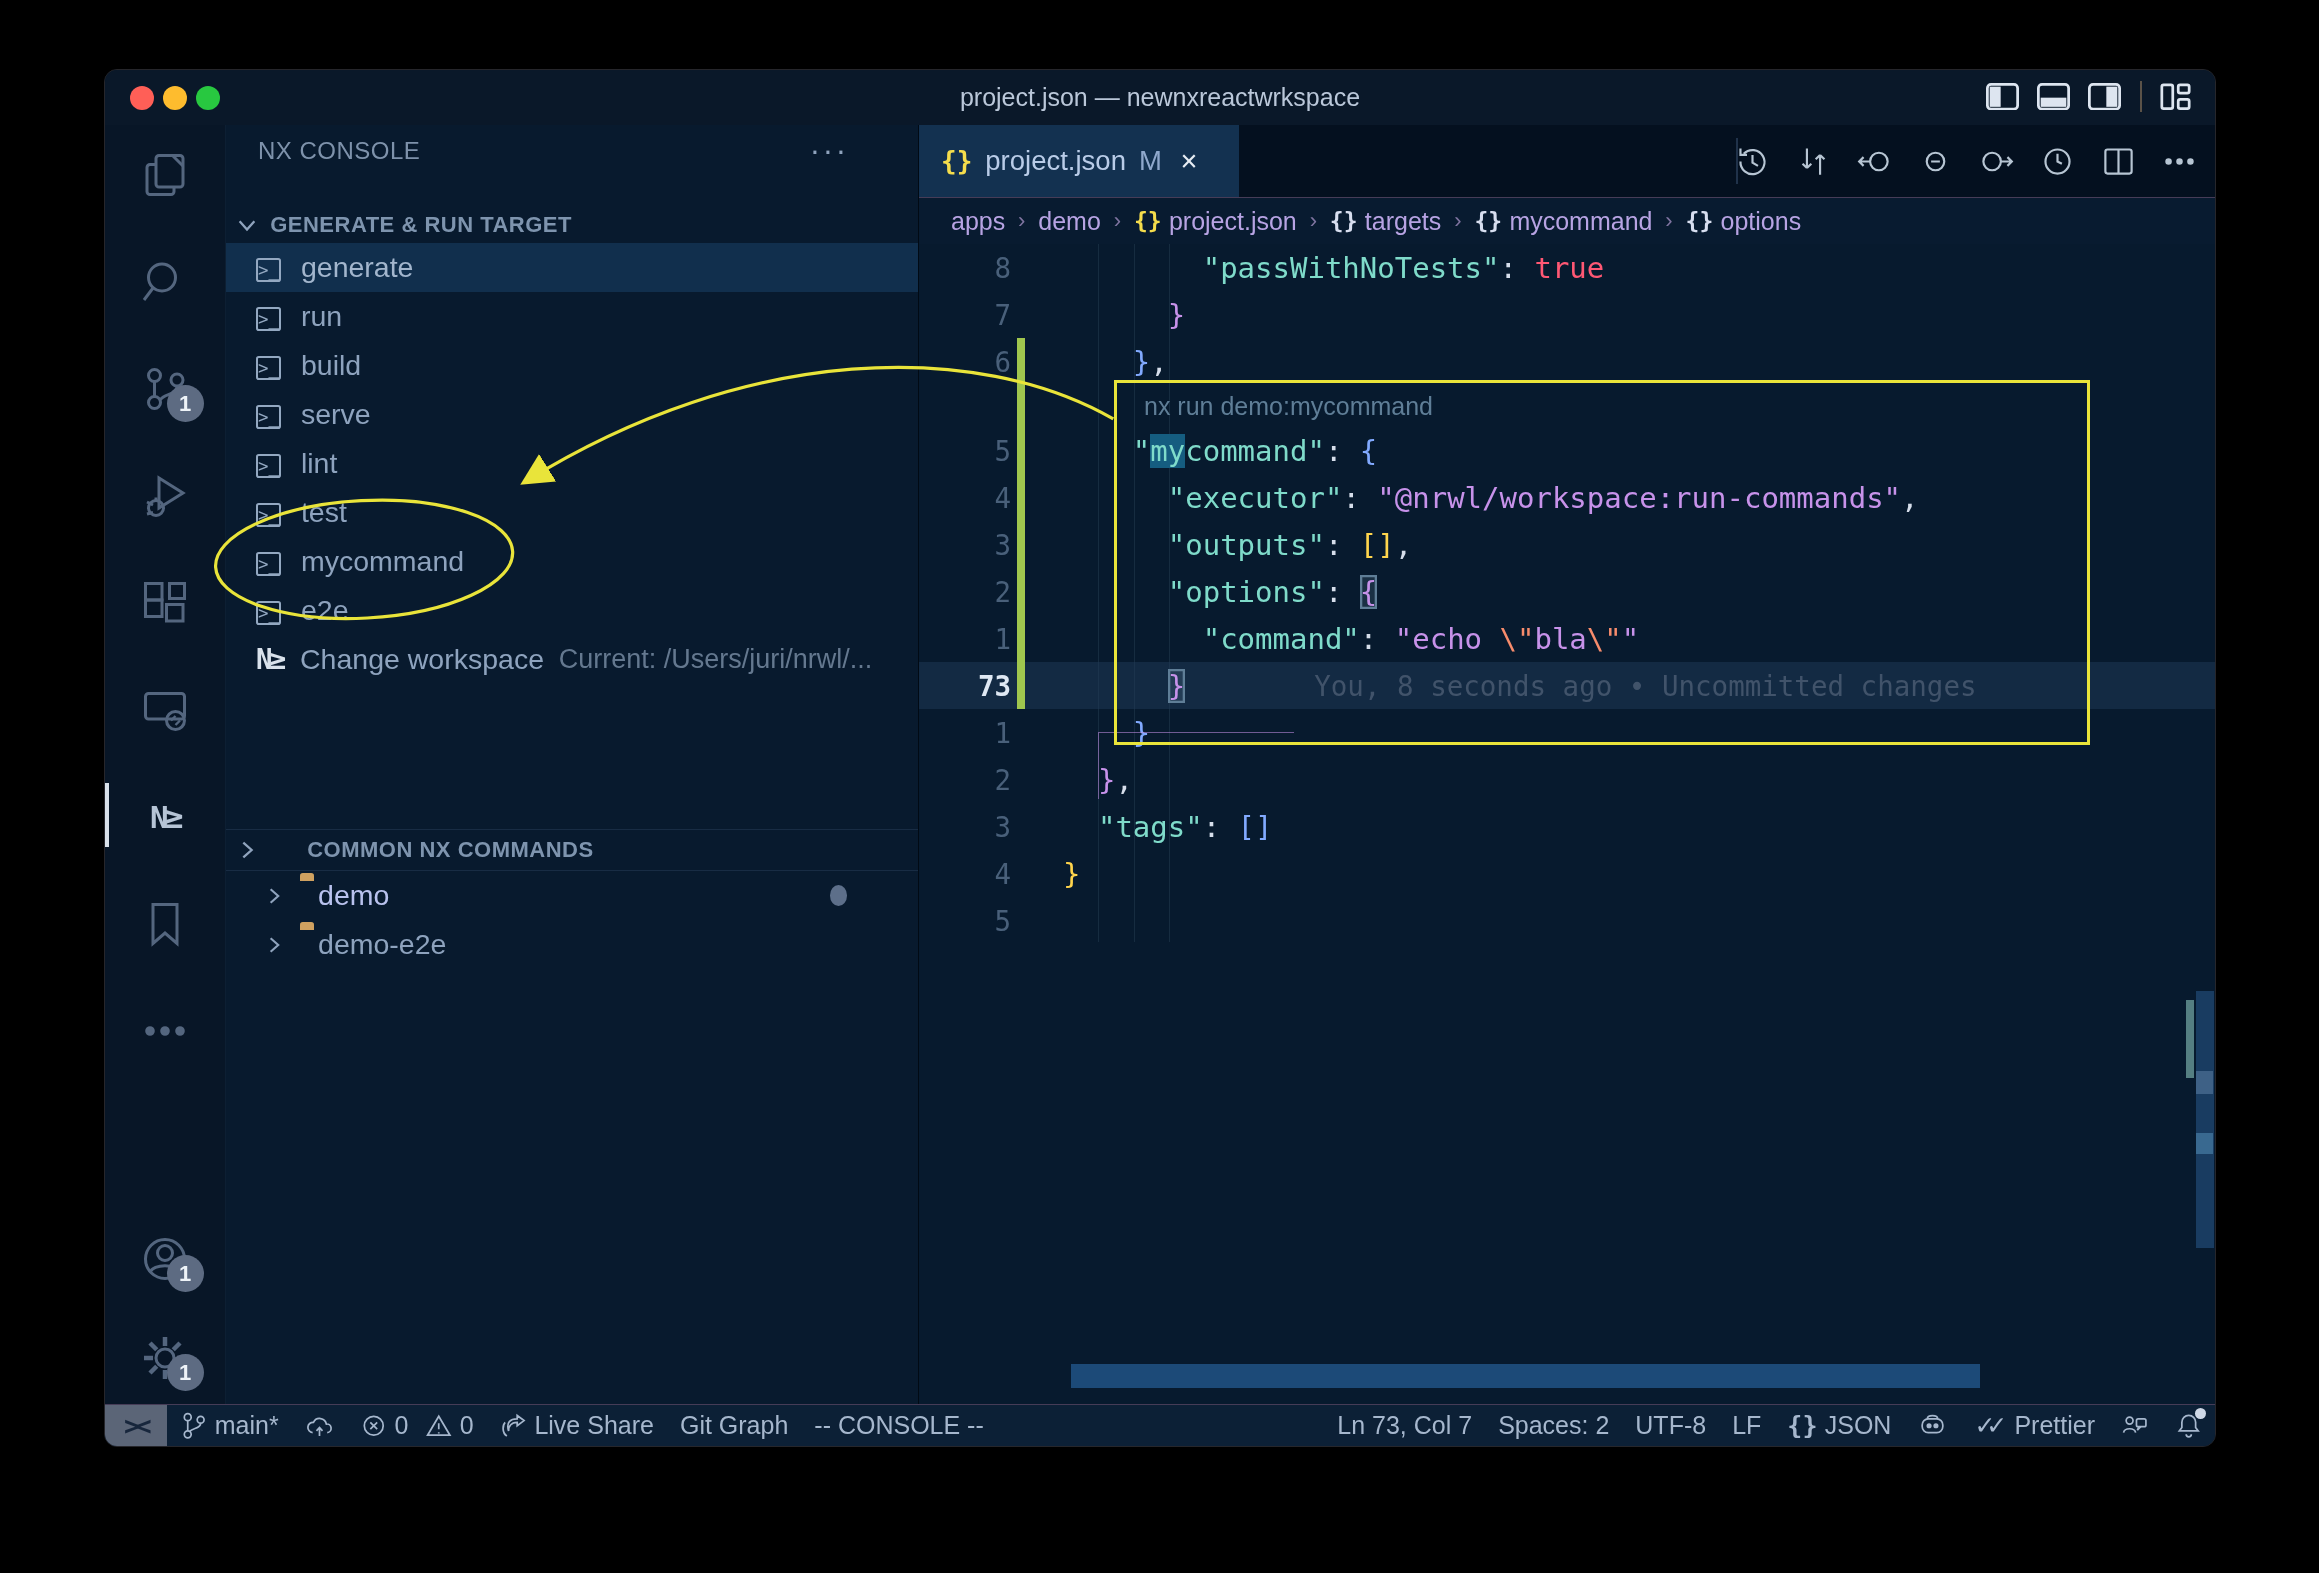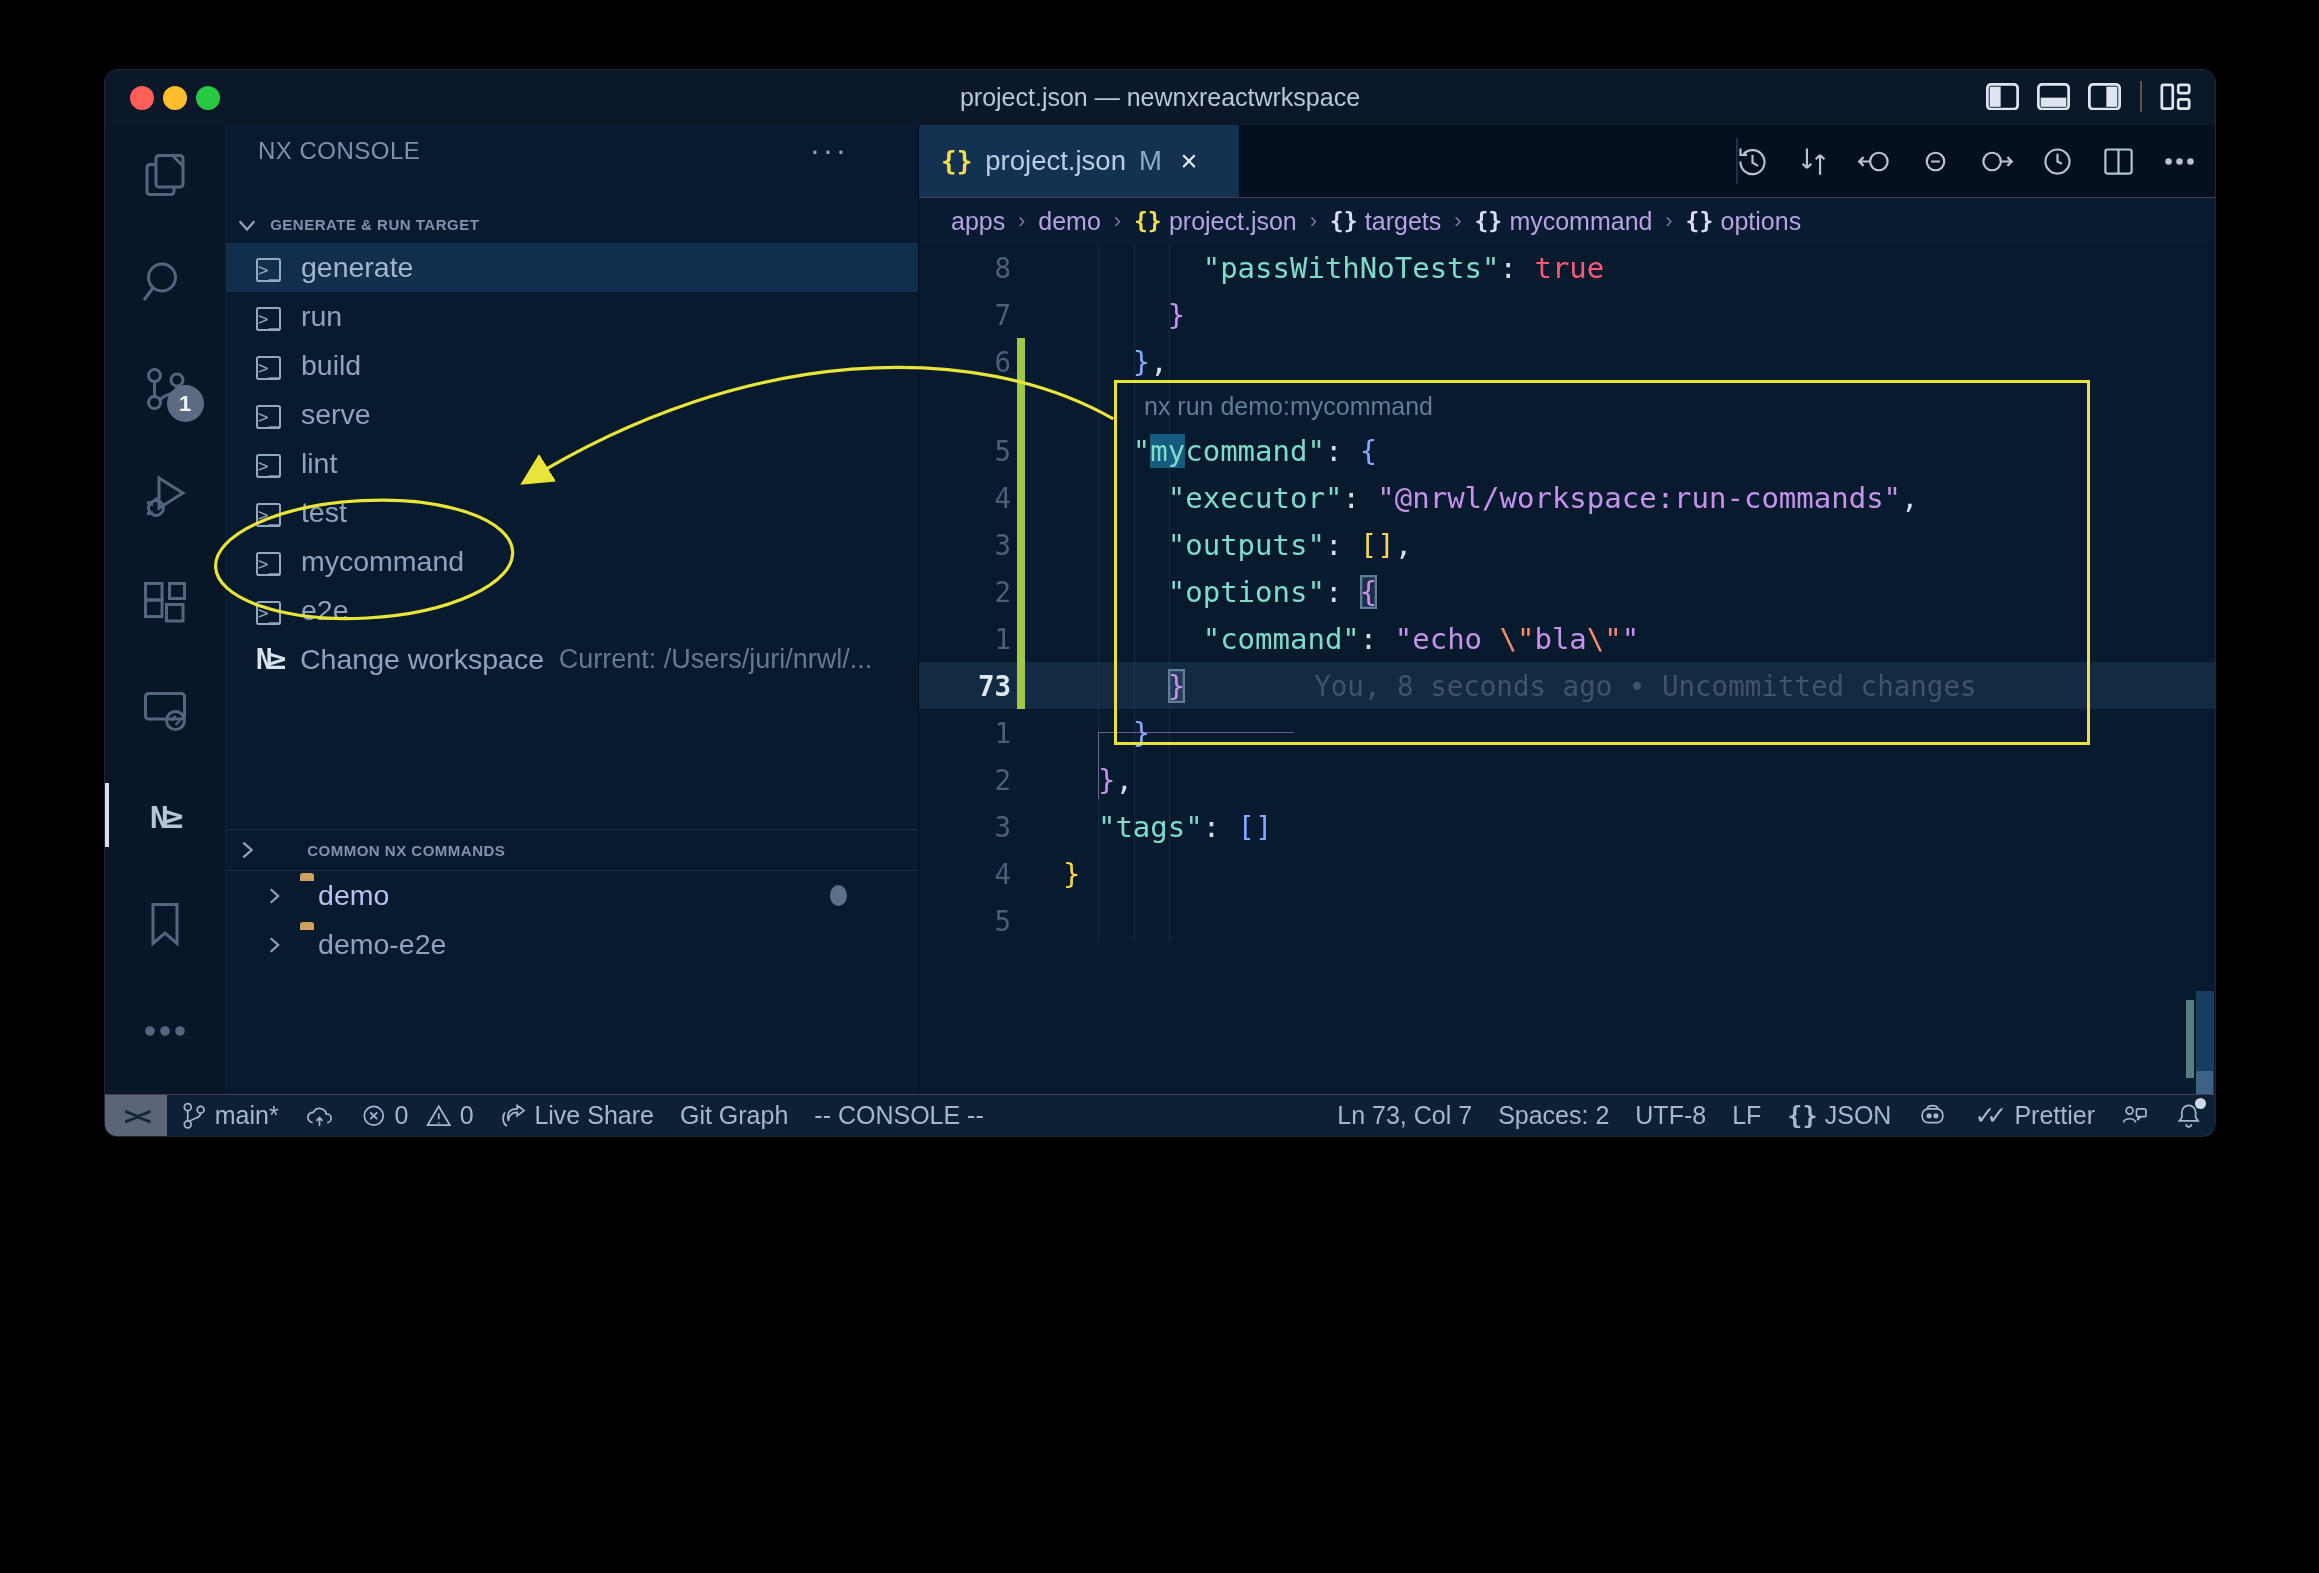--- a/index.html
+++ b/index.html
@@ -1,17 +1,17 @@
 <!DOCTYPE html>
 <html style="font-size:14.7px"><head>
 <meta charset="utf-8">
 <style>
   html,body{margin:0;padding:0;background:#000;width:2320px;height:1574px;overflow:hidden;
     font-family:"Liberation Sans",sans-serif;-webkit-font-smoothing:antialiased;}
-  .window{position:absolute;left:104px;top:69px;width:2112px;height:1068px;background:#071a2d;
+  .window{position:absolute;left:104px;top:69px;width:2112px;height:1378px;background:#071a2d;
     border-radius:13px;overflow:hidden;border:0.9px solid #26262b;box-sizing:border-box;}
   
   .titlebar{position:absolute;left:0;top:0;width:100%;height:55px;background:#0a1829;}
   .traffic{position:absolute;top:15.6px;width:24px;height:24px;border-radius:50%;}
   .t-red{left:25px;background:#ff5f57}.t-yellow{left:58px;background:#febc2e}.t-green{left:91px;background:#28c840}
   .win-title{position:absolute;left:0;right:0;top:0;height:55px;line-height:55px;text-align:center;
     color:#bac7d9;font-size:25px;}
   .tb-icons{position:absolute;right:24px;top:11px;display:flex;align-items:center;gap:18.4px;color:#dde5f0;}
   .tb-icons .sep{width:1.8px;height:31px;background:#5b5248;}
   
@@ -25,21 +25,21 @@
   .act-badge{position:absolute;right:-14.7px;bottom:-9.2px;min-width:37px;height:37px;border-radius:20px;background:#5d6b82;
     color:#eef3f8;font-size:22px;font-weight:bold;display:flex;align-items:center;justify-content:center;}
   .act-indicator{position:absolute;left:0;top:658px;width:3.7px;height:64px;background:#d9e1ea;}
   .nx-glyph{font-family:"DejaVu Sans Mono",monospace;font-size:31px;font-weight:bold;letter-spacing:-3.7px;}
   
   .sidebar{position:relative;width:693px;flex:none;background:#081a2e;border-right:0.9px solid #010a14;box-sizing:border-box;}
   .sb-titlerow{height:51px;display:flex;align-items:center;padding:0 32px;color:#7e92ab;font-size:24px;letter-spacing:0.5px;}
   .sb-title-more{margin-left:auto;color:#8fa3bd;font-size:31px;letter-spacing:2.8px;margin-right:37px;}
   .sb-gap{height:30px;}
   .sb-header{height:37px;display:flex;align-items:center;gap:11px;padding-left:9.2px;color:#7e94ae;
-    font-size:15px;font-weight:bold;letter-spacing:0.5px;}
+    font-size:22px;font-weight:bold;letter-spacing:0.5px;}
   .sb-header .chev{width:24px;height:24px;flex:none;color:#8fa3bd;}
   .sb-item{position:relative;height:49px;display:flex;align-items:center;padding-left:30px;color:#8ea3be;font-size:28.5px;}
   .sb-item.selected{background:#112f4d;color:#a3b6cd;}
   .term-ico{flex:none;width:33px;height:33px;border:2.3px solid #93a8c1;border-radius:2.8px;margin-right:20px;
     font-family:"DejaVu Sans Mono",monospace;font-size:17.4px;line-height:30px;text-align:center;color:#93a8c1;box-sizing:border-box;}
   .nxsmall{flex:none;width:37px;margin-right:16.5px;color:#d9e2ec;font-family:"DejaVu Sans Mono",monospace;
     font-size:27.5px;font-weight:bold;letter-spacing:-2.8px;}
   .sb-desc{color:#64788f;margin-left:14.7px;font-size:27px;white-space:nowrap;}
   .sb-spacer{height:145px;}
   .sb-header.bordered{border-top:1.8px solid #182c44;border-bottom:1.8px solid #182c44;height:40px;gap:48px;}

